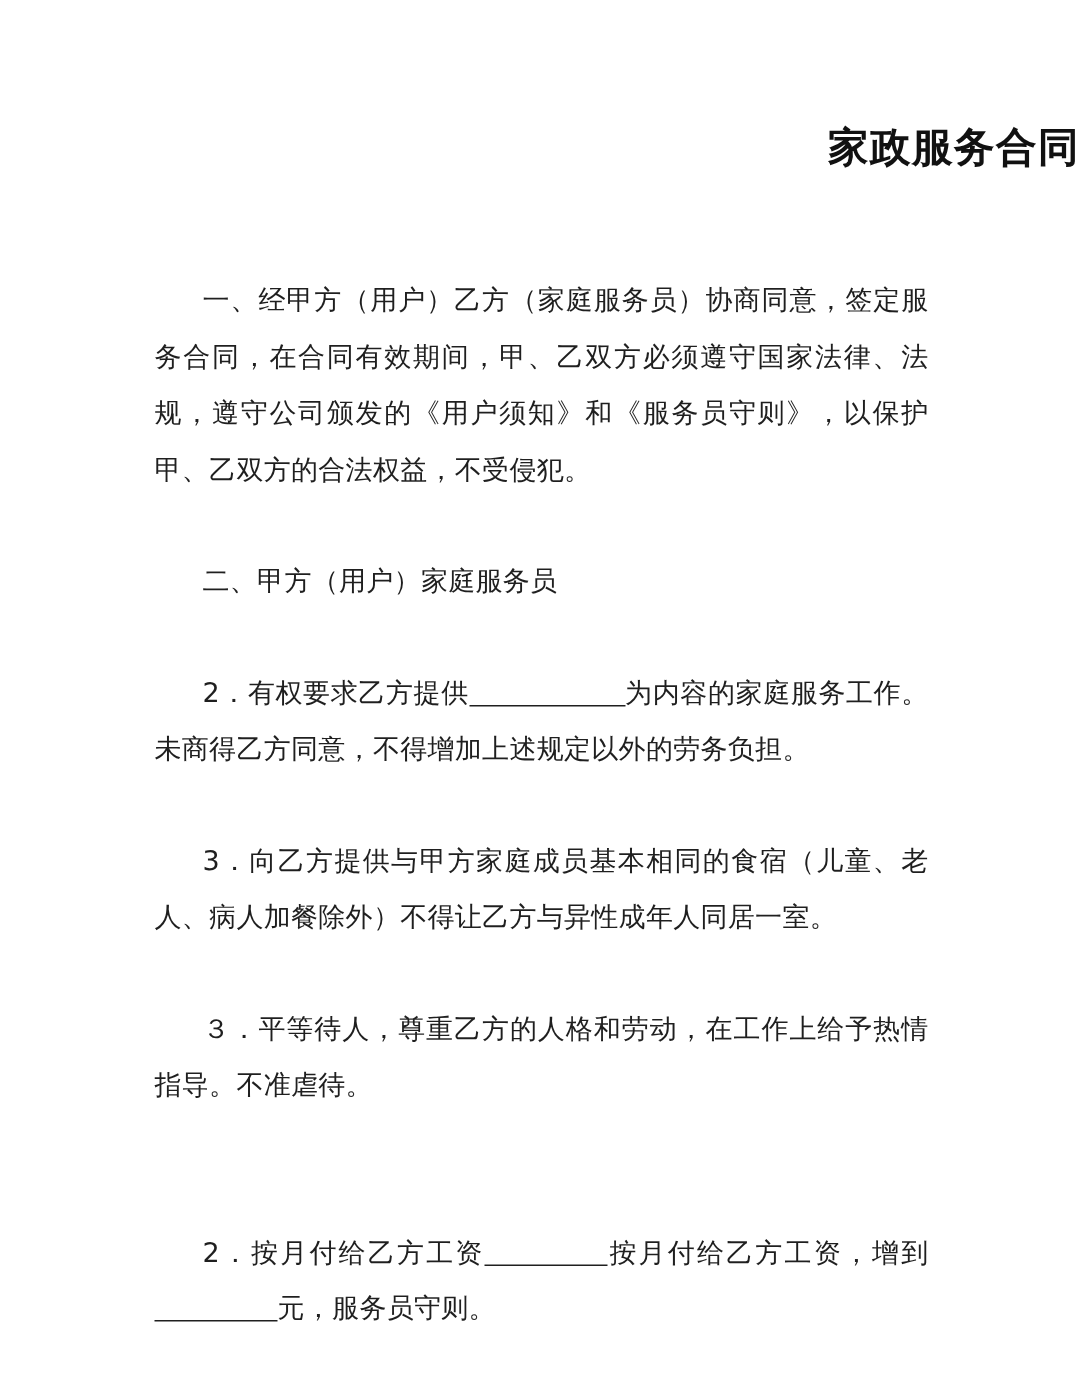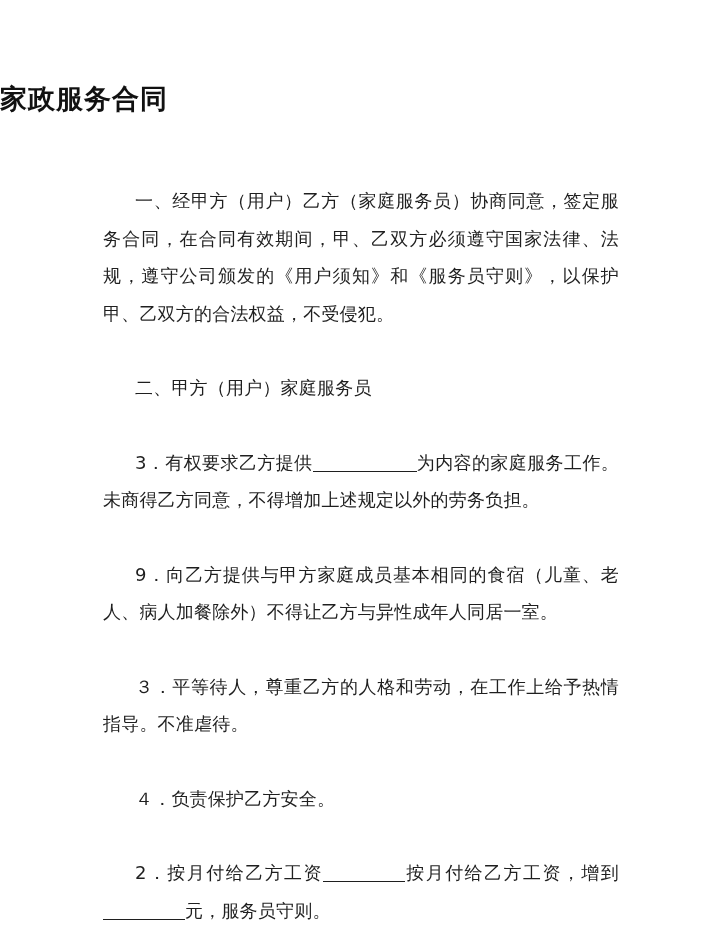--- a/index.html
+++ b/index.html
@@ -17,21 +17,21 @@
     height: 931px;
     background: #ffffff;
     overflow: hidden;
     box-sizing: border-box;
   }
   .doc-title {
     position: absolute;
     top: 80px;
     left: 0;
     width: 720px;
-    text-align: left;
+    text-align: right;
     font-size: 27px;
     font-weight: bold;
     letter-spacing: 1px;
     color: #111111;
     line-height: 38px;
   }
   .body-block {
     position: absolute;
     left: 103px;
     top: 182px;
@@ -71,32 +71,31 @@
   <div class="body-block">
 
     <p class="para indent">一、经甲方（用户）乙方（家庭服务员）协商同意，签定服务合同，在合同有效期间，甲、乙双方必须遵守国家法律、法规，遵守公司颁发的《用户须知》和《服务员守则》，以保护甲、乙双方的合法权益，不受侵犯。</p>
 
     <div class="gap-a"></div>
 
     <p class="para indent">二、甲方（用户）家庭服务员</p>
 
     <div class="gap-b"></div>
 
-    <p class="para indent"><span>3．有权要求乙方提供</span><span class="blank w-content"></span><span>为内容的家庭服务工作。未商得乙方同意，不得增加上述规定以外的劳务负担。</span></p>
+    <p class="para indent"><span>2．有权要求乙方提供</span><span class="blank w-content"></span><span>为内容的家庭服务工作。未商得乙方同意，不得增加上述规定以外的劳务负担。</span></p>
 
     <div class="gap-b"></div>
 
-    <p class="para indent">9．向乙方提供与甲方家庭成员基本相同的食宿（儿童、老人、病人加餐除外）不得让乙方与异性成年人同居一室。</p>
+    <p class="para indent">3．向乙方提供与甲方家庭成员基本相同的食宿（儿童、老人、病人加餐除外）不得让乙方与异性成年人同居一室。</p>
 
     <div class="gap-b"></div>
 
     <p class="para indent">３．平等待人，尊重乙方的人格和劳动，在工作上给予热情指导。不准虐待。</p>
 
     <div class="gap-b"></div>
 
-    <p class="para indent">４．负责保护乙方安全。</p>
 
     <div class="gap-b"></div>
 
     <p class="para indent"><span>2．按月付给乙方工资</span><span class="blank w-wage"></span><span>按月付给乙方工资，增到</span><span class="blank w-wage2"></span><span>元，服务员守则。</span></p>
 
   </div>
 </div>
 
 </body></html>

